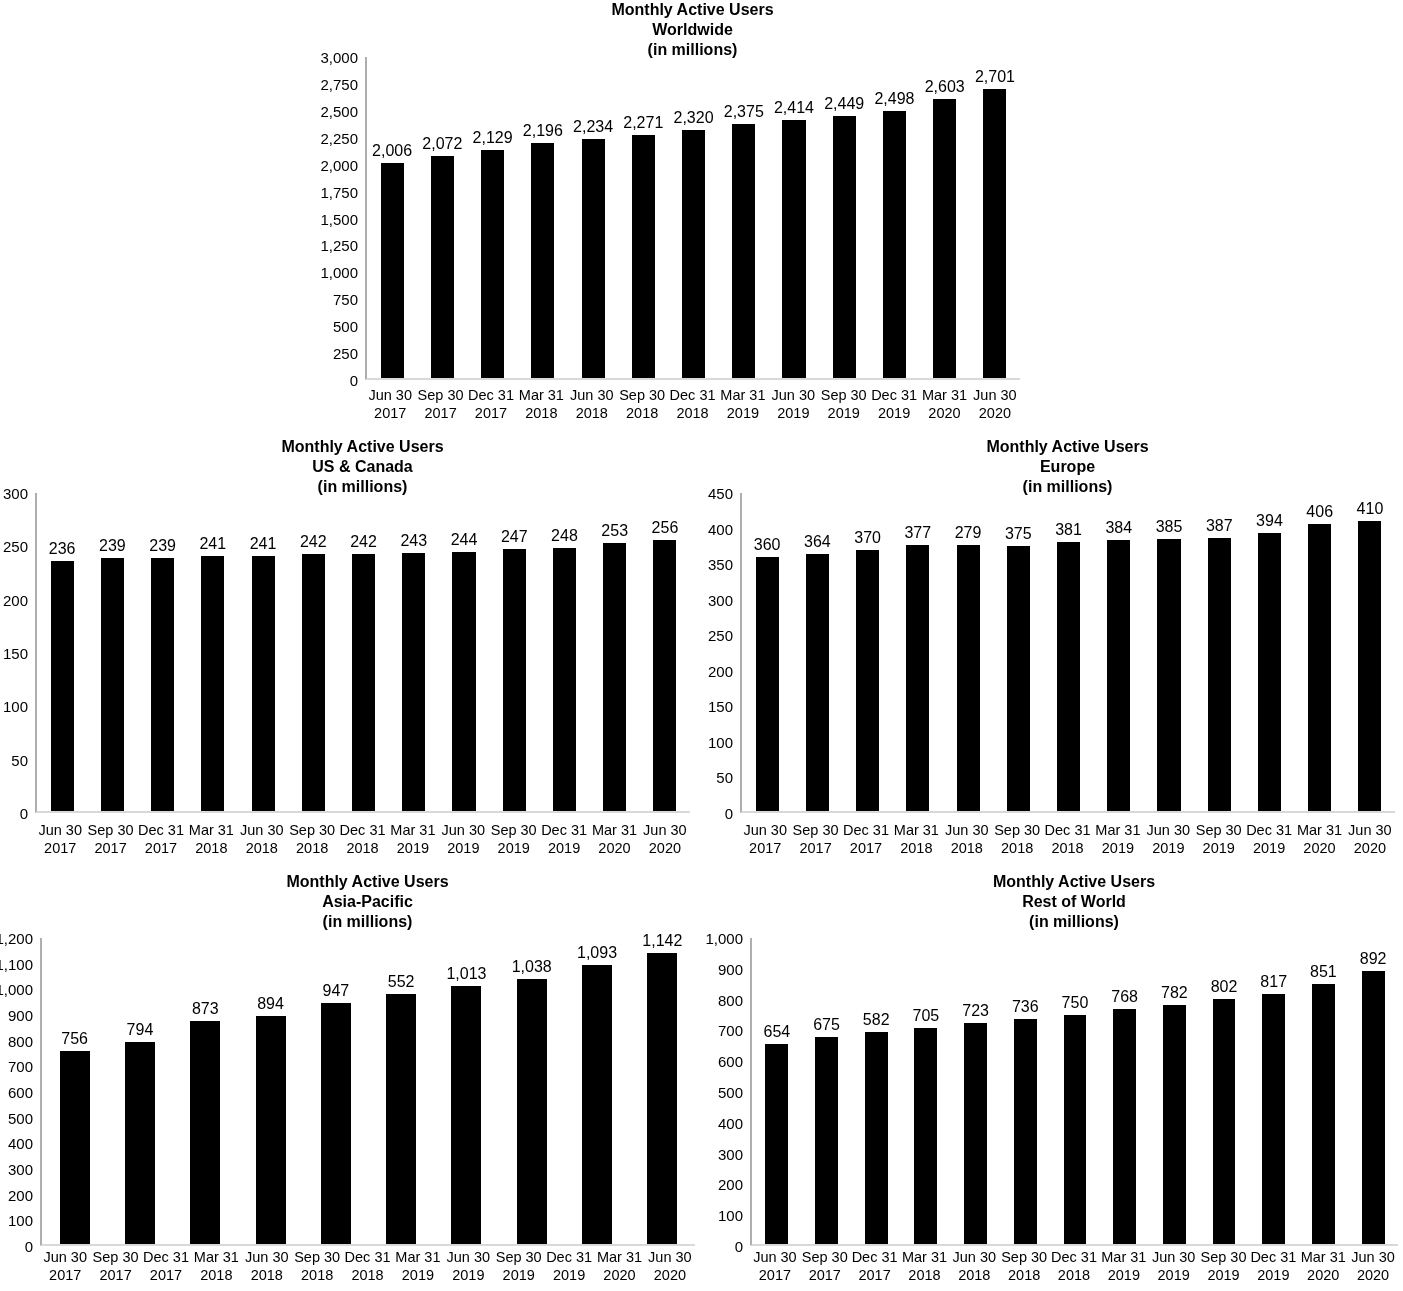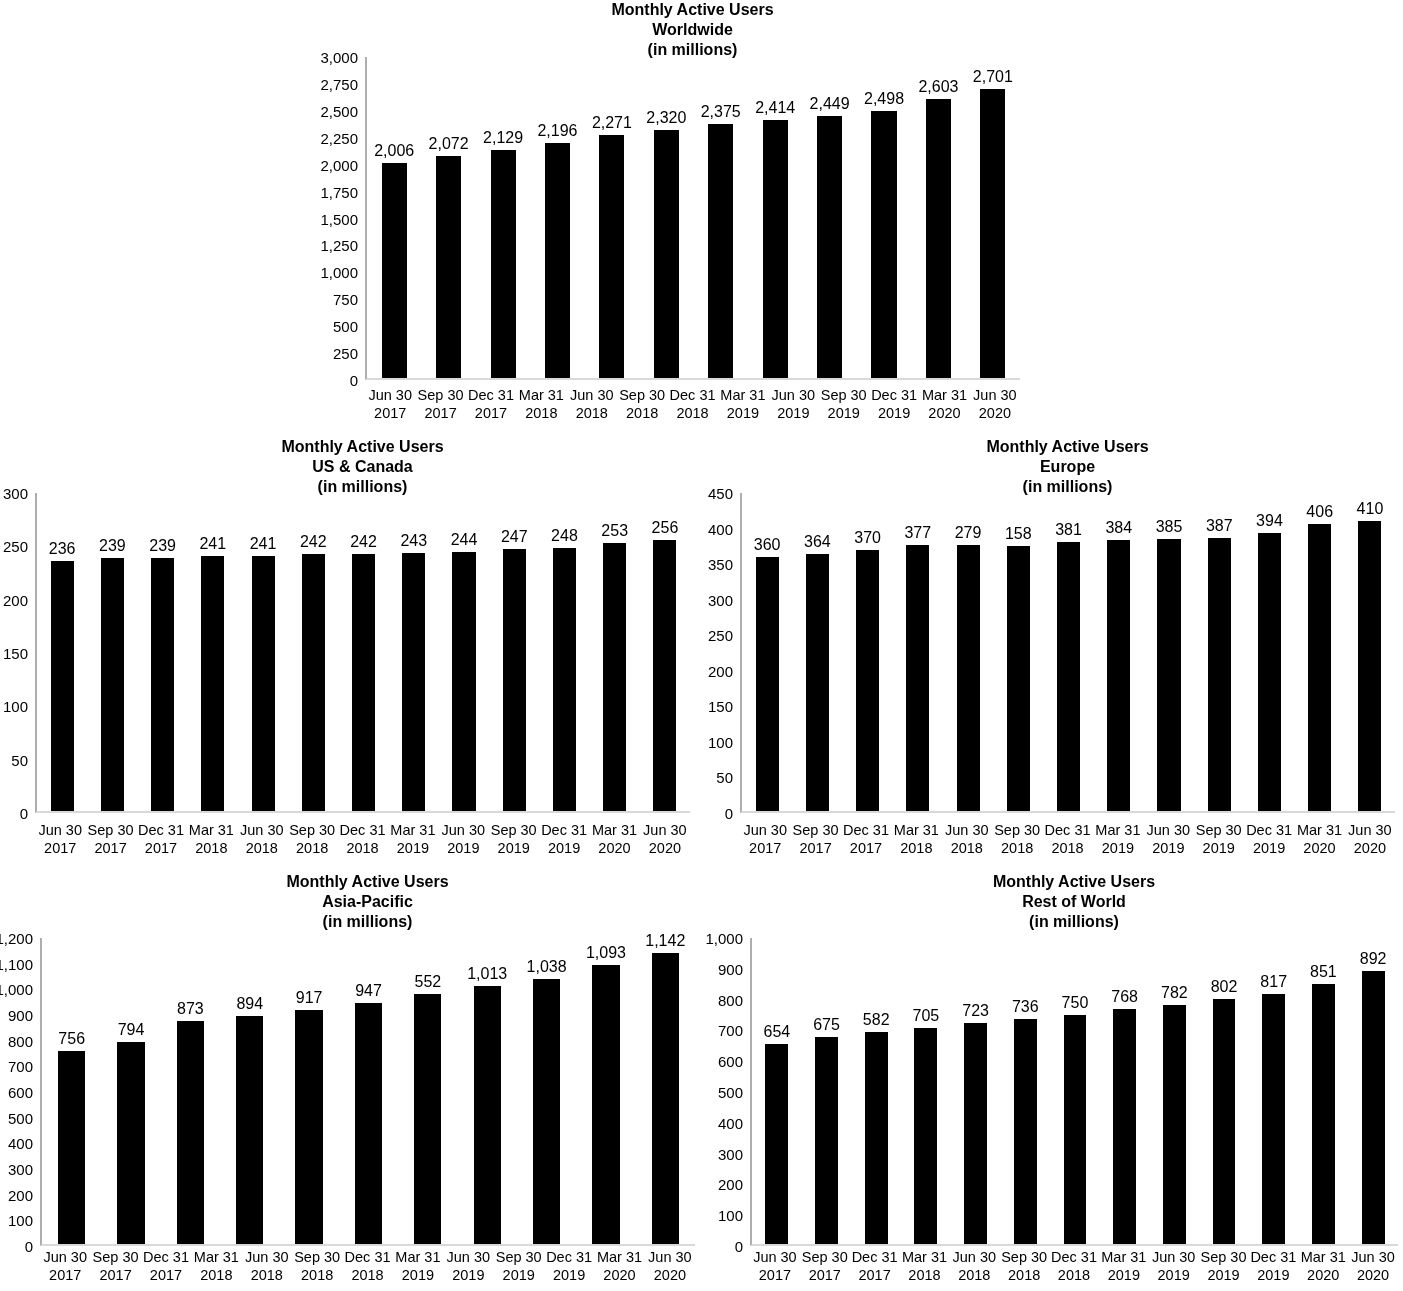--- a/index.html
+++ b/index.html
@@ -107,20 +107,24 @@
           </div>
           <div class="bar-col">
             <div class="bar-value">2,129</div>
             <div class="bar" style="height: 70.9667%; background: rgb(0, 0, 0);"></div>
           </div>
           <div class="bar-col">
             <div class="bar-value">2,196</div>
             <div class="bar" style="height: 73.2%; background: rgb(0, 0, 0);"></div>
           </div>
           <div class="bar-col">
+            <div class="bar-value">2,234</div>
+            <div class="bar" style="height: 74.4667%; background: rgb(0, 0, 0);"></div>
+          </div>
+          <div class="bar-col">
             <div class="bar-value">2,271</div>
             <div class="bar" style="height: 75.7%; background: rgb(0, 0, 0);"></div>
           </div>
           <div class="bar-col">
             <div class="bar-value">2,320</div>
             <div class="bar" style="height: 77.3333%; background: rgb(0, 0, 0);"></div>
           </div>
           <div class="bar-col">
             <div class="bar-value">2,375</div>
             <div class="bar" style="height: 79.1667%; background: rgb(0, 0, 0);"></div>
@@ -312,21 +316,21 @@
           </div>
           <div class="bar-col">
             <div class="bar-value">377</div>
             <div class="bar" style="height: 83.7778%; background: rgb(0, 0, 0);"></div>
           </div>
           <div class="bar-col">
             <div class="bar-value">279</div>
             <div class="bar" style="height: 83.5556%; background: rgb(0, 0, 0);"></div>
           </div>
           <div class="bar-col">
-            <div class="bar-value">158</div>
+            <div class="bar-value">375</div>
             <div class="bar" style="height: 83.3333%; background: rgb(0, 0, 0);"></div>
           </div>
           <div class="bar-col">
             <div class="bar-value">381</div>
             <div class="bar" style="height: 84.6667%; background: rgb(0, 0, 0);"></div>
           </div>
           <div class="bar-col">
             <div class="bar-value">384</div>
             <div class="bar" style="height: 85.3333%; background: rgb(0, 0, 0);"></div>
           </div>
@@ -415,24 +419,20 @@
           </div>
           <div class="bar-col">
             <div class="bar-value">873</div>
             <div class="bar" style="height: 72.75%; background: rgb(0, 0, 0);"></div>
           </div>
           <div class="bar-col">
             <div class="bar-value">894</div>
             <div class="bar" style="height: 74.5%; background: rgb(0, 0, 0);"></div>
           </div>
           <div class="bar-col">
-            <div class="bar-value">917</div>
-            <div class="bar" style="height: 76.4167%; background: rgb(0, 0, 0);"></div>
-          </div>
-          <div class="bar-col">
             <div class="bar-value">947</div>
             <div class="bar" style="height: 78.9167%; background: rgb(0, 0, 0);"></div>
           </div>
           <div class="bar-col">
             <div class="bar-value">552</div>
             <div class="bar" style="height: 81.75%; background: rgb(0, 0, 0);"></div>
           </div>
           <div class="bar-col">
             <div class="bar-value">1,013</div>
             <div class="bar" style="height: 84.4167%; background: rgb(0, 0, 0);"></div>

